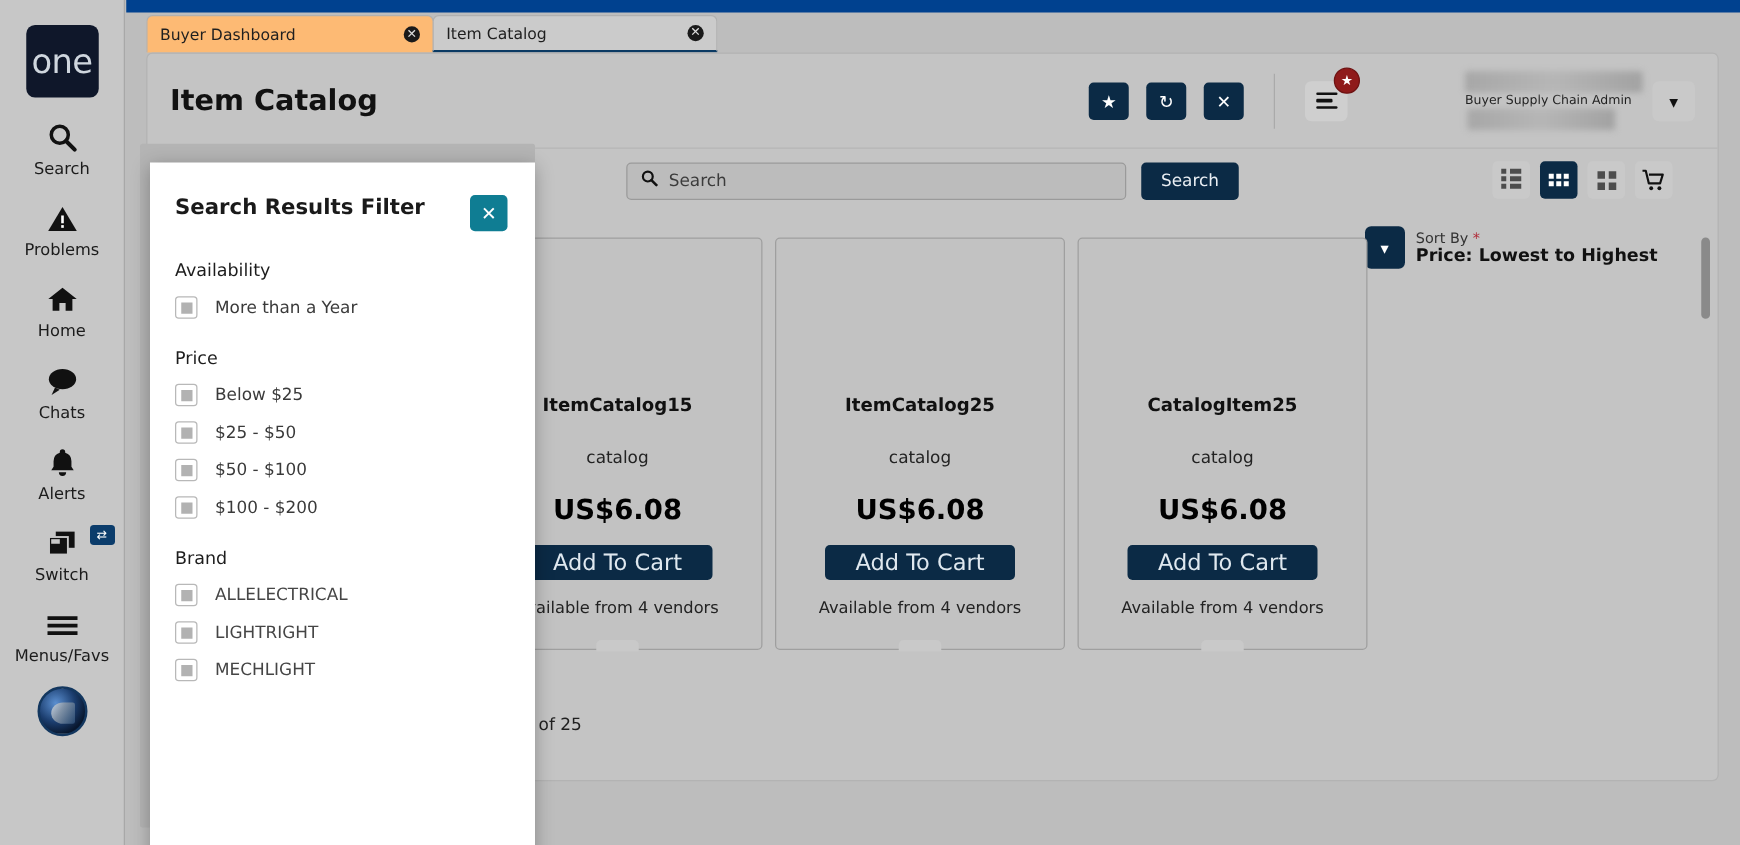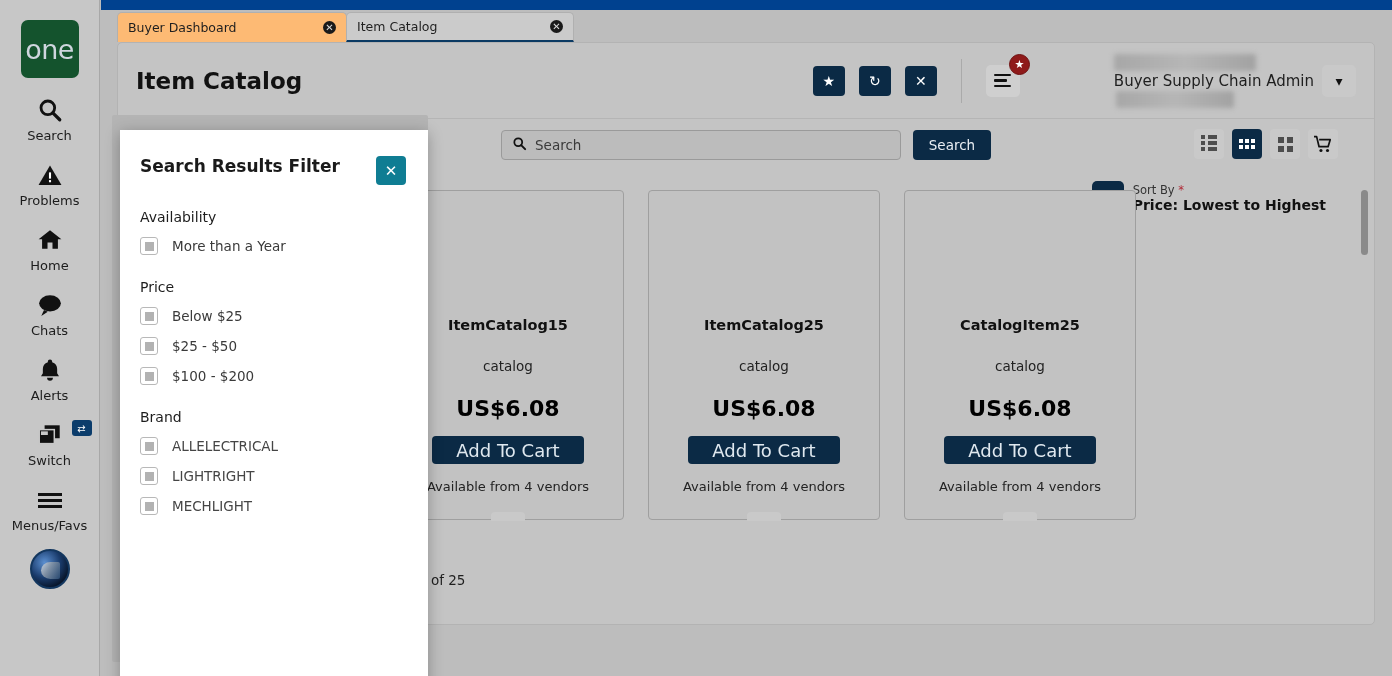--- a/index.html
+++ b/index.html
@@ -13,21 +13,21 @@
 
   
   .rail {
     position: absolute; left: 0; top: 0; width: 100px; height: 676px;
     background: #c7c7c7;
     display: flex; flex-direction: column; align-items: center;
     border-right: 1px solid #a8a8a8;
   }
   .logo {
     width: 58px; height: 58px; margin-top: 20px; border-radius: 7px;
-    background: #14532d; display: flex; align-items: center; justify-content: center;
+    background: #0f172a; display: flex; align-items: center; justify-content: center;
     color: #cfd6de; font-size: 27px; font-weight: 400; letter-spacing: -0.5px;
     font-family: "DejaVu Sans", sans-serif;
   }
   .rail-item {
     width: 100px; margin-top: 15px; display: flex; flex-direction: column;
     align-items: center; cursor: pointer; position: relative;
   }
   .rail-ico { height: 34px; display: flex; align-items: center; justify-content: center; }
   .rail-lbl { font-size: 13px; color: #1c1c1c; margin-top: 1px; font-family: "DejaVu Sans", sans-serif; }
   .switch-badge {
@@ -92,21 +92,21 @@
   .menu-badge {
     position: absolute; right: -10px; top: -11px; width: 21px; height: 21px; border-radius: 50%;
     background: #8f1a1a; color: #fff; font-size: 11px; display: flex; align-items: center;
     justify-content: center; border: 1px solid #6e1212;
   }
   .user-box { display: flex; align-items: center; gap: 8px; margin-left: 80px; }
   .user-stack { display: flex; flex-direction: column; align-items: flex-start; }
   .redact { background: linear-gradient(90deg,#a7a7a7,#b6b6b6,#a2a2a2); filter: blur(2.6px); border-radius: 2px; }
   .redact.a { width: 142px; height: 17px; }
   .redact.b { width: 118px; height: 17px; margin-left: 2px; }
-  .user-name { font-size: 15px; color: #1e1e1e; padding: 1px 0; font-family: "DejaVu Sans", sans-serif; }
+  .user-name { font-size: 10px; color: #1e1e1e; padding: 1px 0; font-family: "DejaVu Sans", sans-serif; }
   .user-caret {
     width: 34px; height: 32px; background: #c9c9c9; border-radius: 5px; cursor: pointer;
     display: flex; align-items: center; justify-content: center; color: #111; font-size: 14px;
   }
 
   
   .toolbar { position: relative; height: 60px; display: flex; align-items: center; padding: 0 18px; }
   .search-wrap { position: absolute; left: 383px; top: 11px; display: flex; align-items: center; gap: 12px; }
   .search-field {
     width: 400px; height: 30px; background: #bcbcbc; border: 1px solid #9a9a9a;
@@ -140,21 +140,21 @@
   .sortbox { position: absolute; right: 48px; top: 62px; display: flex; align-items: center; gap: 9px; }
   .sort-caret {
     width: 32px; height: 34px; background: #0b2a45; border-radius: 5px; color: #fff;
     display: flex; align-items: center; justify-content: center; font-size: 13px; cursor: pointer;
   }
   .sort-lbl { font-size: 11.5px; color: #333; font-family: "DejaVu Sans", sans-serif; }
   .sort-req { color: #b02a37; }
   .sort-val { font-size: 14px; font-weight: bold; color: #111; font-family: "DejaVu Sans", sans-serif; }
 
   
-  .cards { position: absolute; left: 18px; top: 147px; right: 26px; display: flex; gap: 24px; }
+  .cards { position: absolute; left: 18px; top: 147px; right: 26px; display: flex; gap: 10px; }
   .card {
     width: 232px; height: 330px; border: 1px solid #9f9f9f; border-radius: 4px;
     background: #c2c2c2; display: flex; flex-direction: column; align-items: center;
     padding-top: 126px; position: relative;
   }
   .card-name { font-size: 14.5px; font-weight: bold; color: #111; font-family: "DejaVu Sans", sans-serif; }
   .card-sub { font-size: 13.5px; color: #222; margin-top: 25px; font-family: "DejaVu Sans", sans-serif; }
   .card-price { font-size: 22px; font-weight: bold; color: #000; margin-top: 22px; font-family: "DejaVu Sans", sans-serif; }
   .card-btn {
     width: 152px; height: 28px; background: #0b2a45; color: #dfe8ef; border: none; border-radius: 4px;
@@ -455,20 +455,26 @@
     <div class="f-opt">
       <span class="f-box">
           <i></i>
         </span>
       <span class="f-opt-lbl">$25 - $50</span>
     </div>
     <div class="f-opt">
       <span class="f-box">
           <i></i>
         </span>
+      <span class="f-opt-lbl">$50 - $100</span>
+    </div>
+    <div class="f-opt">
+      <span class="f-box">
+          <i></i>
+        </span>
       <span class="f-opt-lbl">$100 - $200</span>
     </div>
 
     <div class="f-group-title">Brand</div>
     <div class="f-opt brand">
       <span class="f-box">
           <i></i>
         </span>
       <span class="f-opt-lbl">ALLELECTRICAL</span>
     </div>

